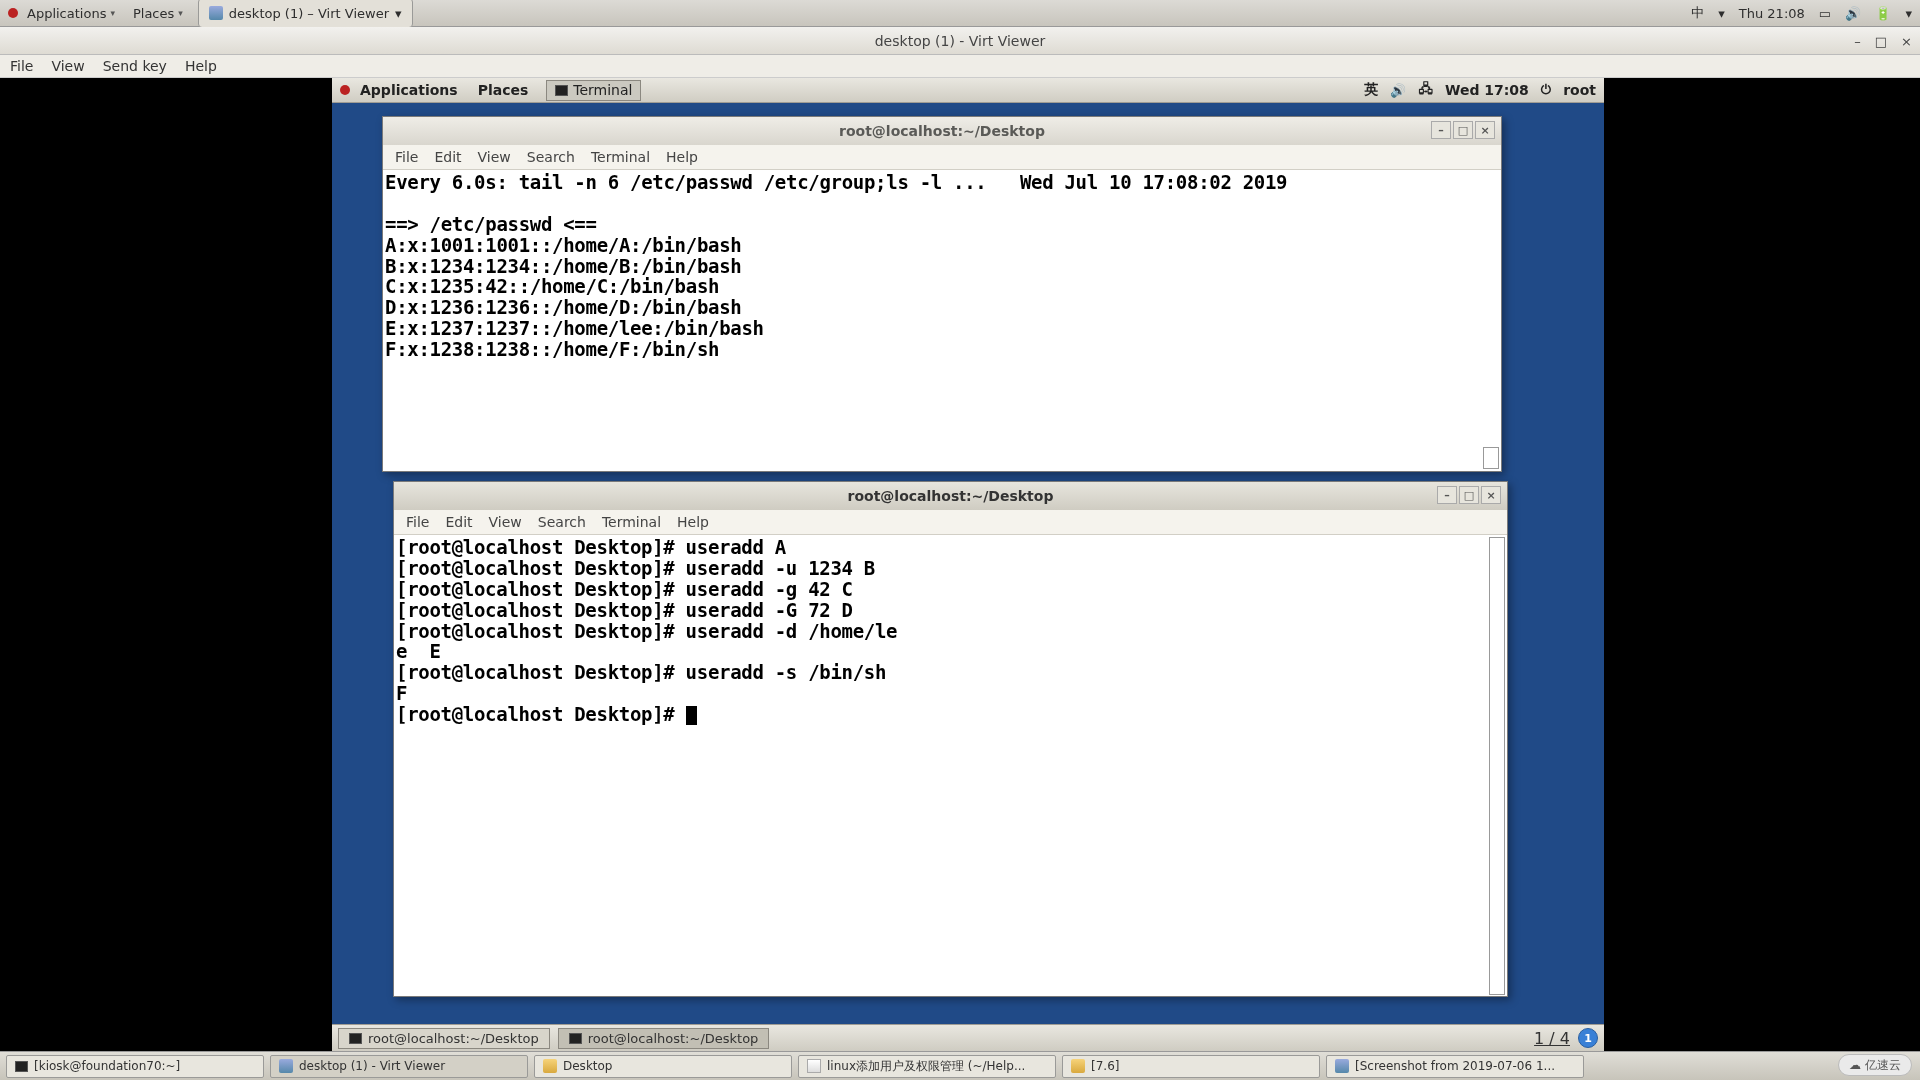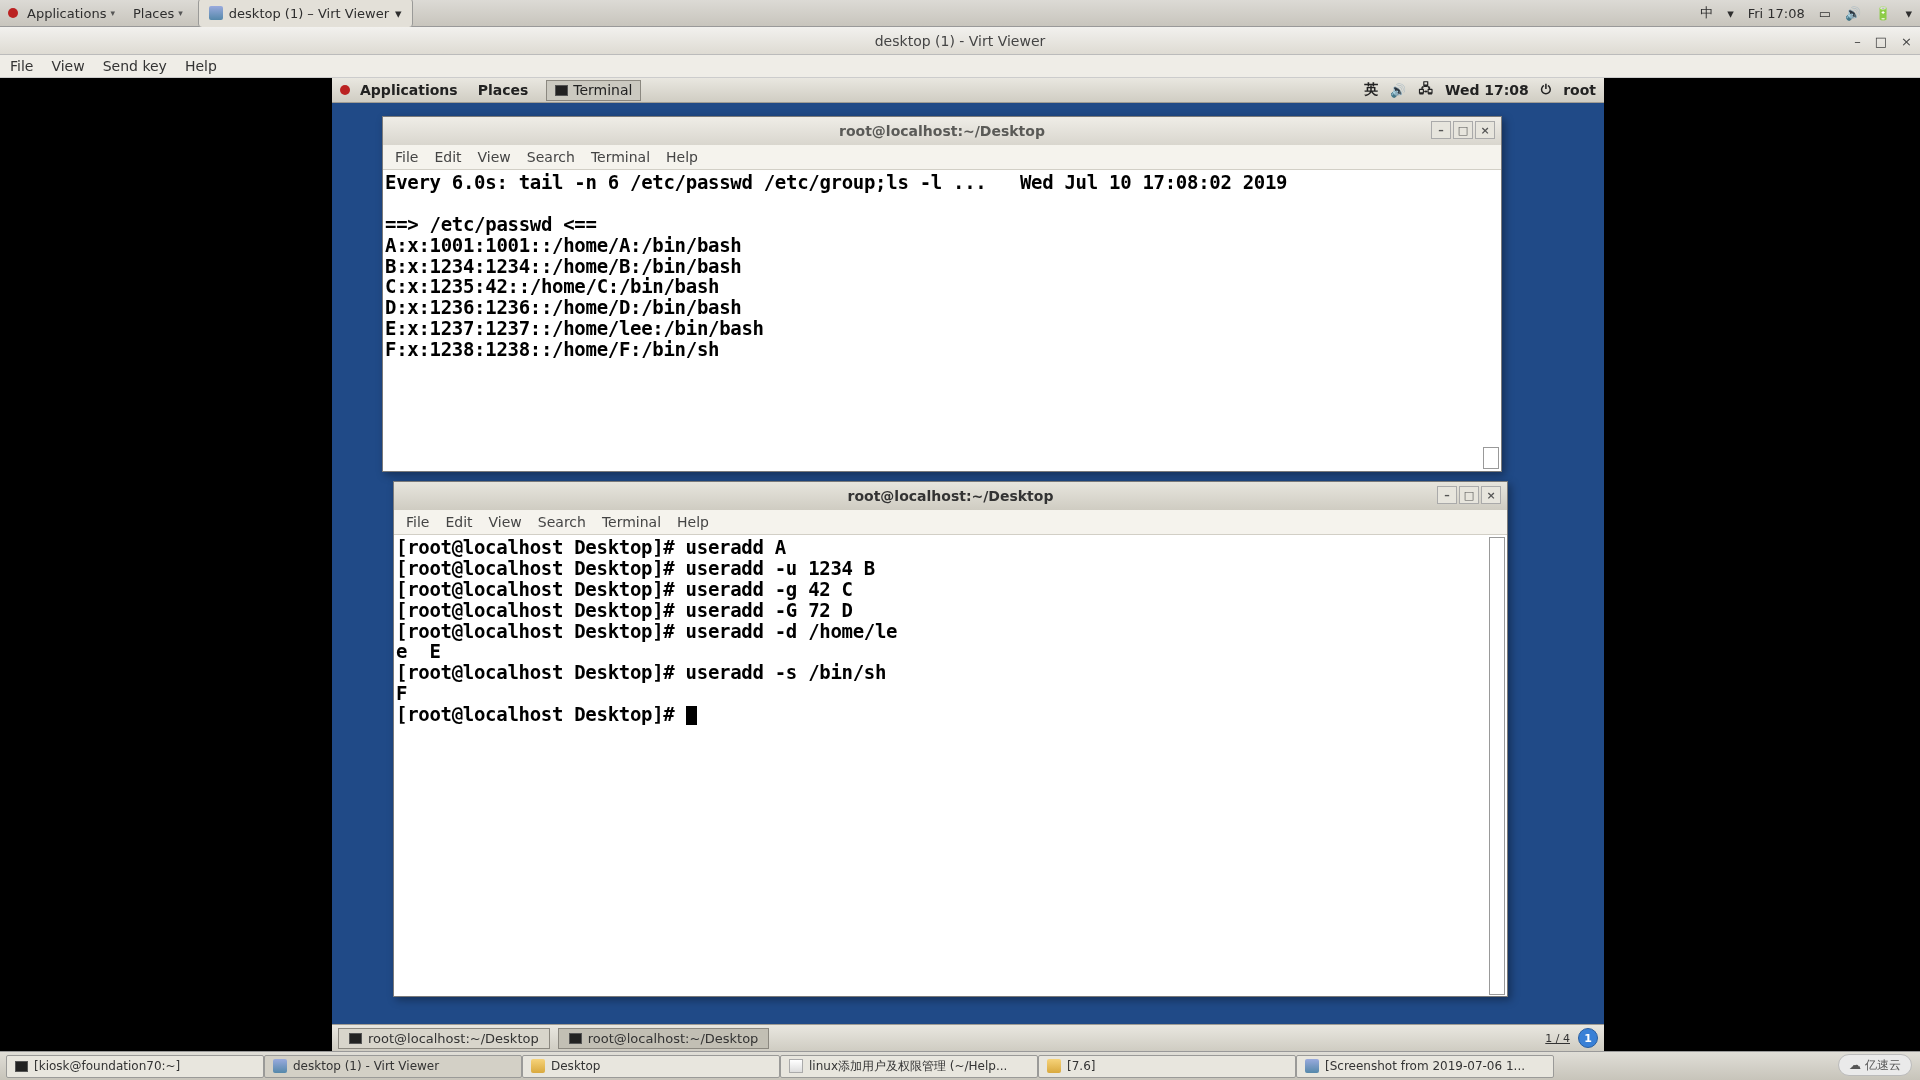--- a/index.html
+++ b/index.html
@@ -49,21 +49,21 @@
 
 
 .guest-taskbar{ position:absolute; left:332px; bottom:0; width:1272px; height:27px; background:linear-gradient(#e9e7e0,#cfccc2); display:flex; align-items:center; padding:0 6px; gap:8px; border-top:1px solid #9f9c94; }
 .guest-taskbar .tbtn{ height:21px; background:#d8d5cb; border:1px solid #8b8880; display:flex; align-items:center; padding:0 10px; gap:6px; font-size:13px; color:#333; }
 .guest-taskbar .tbtn.active{ background:#c2bfb4; }
 .guest-taskbar .spacer{ flex:1; }
 .ws-ind{ width:20px; height:20px; border-radius:50%; background:#3980d6; border:1px solid #2a5fa0; color:#fff; font-size:11px; display:flex; align-items:center; justify-content:center; font-weight:bold; }
 .mini-term{ width:13px; height:11px; background:#222; border:1px solid #555; }
 
 
-.host-bottom{ position:absolute; left:0; bottom:0; width:1920px; height:29px; background:linear-gradient(#e0ded7,#c7c4ba); display:flex; align-items:center; padding:0 6px; border-top:1px solid #999; }
+.host-bottom{ position:absolute; left:0; bottom:0; width:1920px; height:29px; background:linear-gradient(#e0ded7,#c7c4ba); display:flex; align-items:center; padding:0 6px; gap:6px; border-top:1px solid #999; }
 .host-bottom .tbtn{ height:23px; width:258px; background:#e8e6de; border:1px solid #9a9a98; border-radius:2px; display:flex; align-items:center; padding:0 8px; gap:6px; font-size:12px; color:#333; overflow:hidden; white-space:nowrap; }
 .host-bottom .tbtn.active{ background:#d3d0c6; }
 .logo-pill{ position:absolute; right:8px; bottom:4px; height:22px; padding:0 10px; border-radius:11px; background:#eaeaea; border:1px solid #bbb; display:flex; align-items:center; gap:4px; font-size:12px; color:#555; }
 .tiny-ico{ width:14px; height:14px; display:inline-block; }
 .folder-ico{ background:linear-gradient(#f6d37a,#d9a93e); border-radius:2px; }
 .edit-ico{ background:linear-gradient(#fff,#ddd); border:1px solid #aaa; }
 .img-ico{ background:linear-gradient(#9ad,#58a); border-radius:2px; }
 </style>
 </head>
 <body>
@@ -80,21 +80,21 @@
     </div>
   <div class="task">
     <span class="tiny-ico img-ico"></span>
     <span>desktop (1) – Virt Viewer</span>
     <span class="tri">▾</span>
   </div>
   <div class="spacer"></div>
   <div class="tray">
     <span>中</span>
       <span class="tri">▾</span>
-    <span>Fri 17:08</span>
+    <span>Thu 21:08</span>
     <span class="ico">▭</span>
     <span class="ico">🔊</span>
     <span class="ico">🔋</span>
     <span class="tri">▾</span>
   </div>
 </div>
 
 <div class="virt-window">
   <div class="virt-title">
     <span>desktop (1) - Virt Viewer</span>
@@ -200,21 +200,21 @@
     <div class="guest-taskbar">
       <div class="tbtn">
           <span class="mini-term"></span>
           <span>root@localhost:~/Desktop</span>
         </div>
       <div class="tbtn active">
           <span class="mini-term"></span>
           <span>root@localhost:~/Desktop</span>
         </div>
       <div class="spacer"></div>
-      <span style="font-size:11px;color:#333;text-decoration:underline;">1 / 4</span>
+      <span style="font-size:16px;color:#333;text-decoration:underline;">1 / 4</span>
       <span class="ws-ind">1</span>
     </div>
 
   </div>
 </div>
 
 <div class="host-bottom">
   <div class="tbtn">
       <span class="mini-term"></span>
       <span>[kiosk@foundation70:~]</span>

